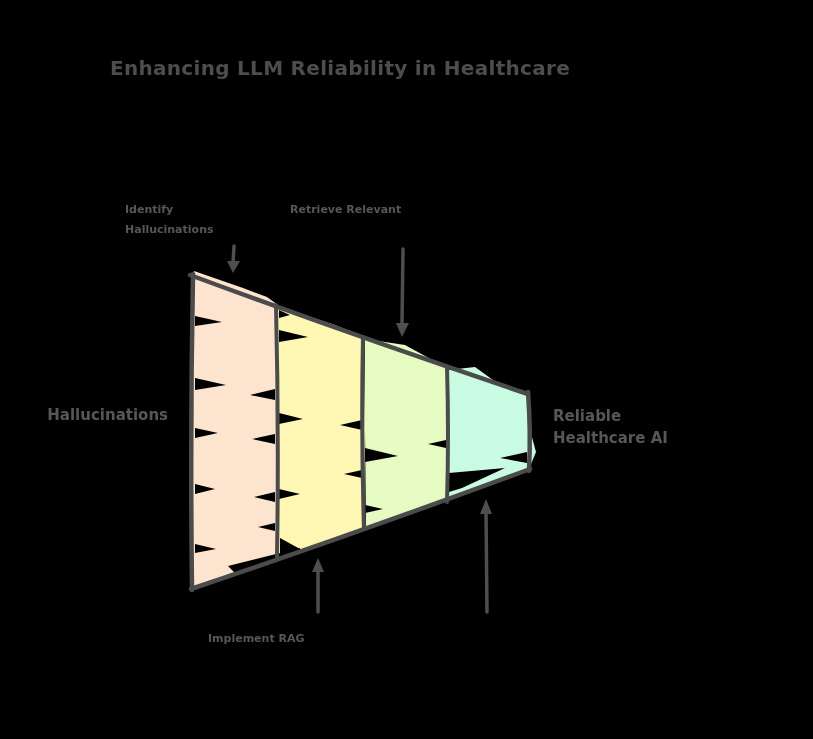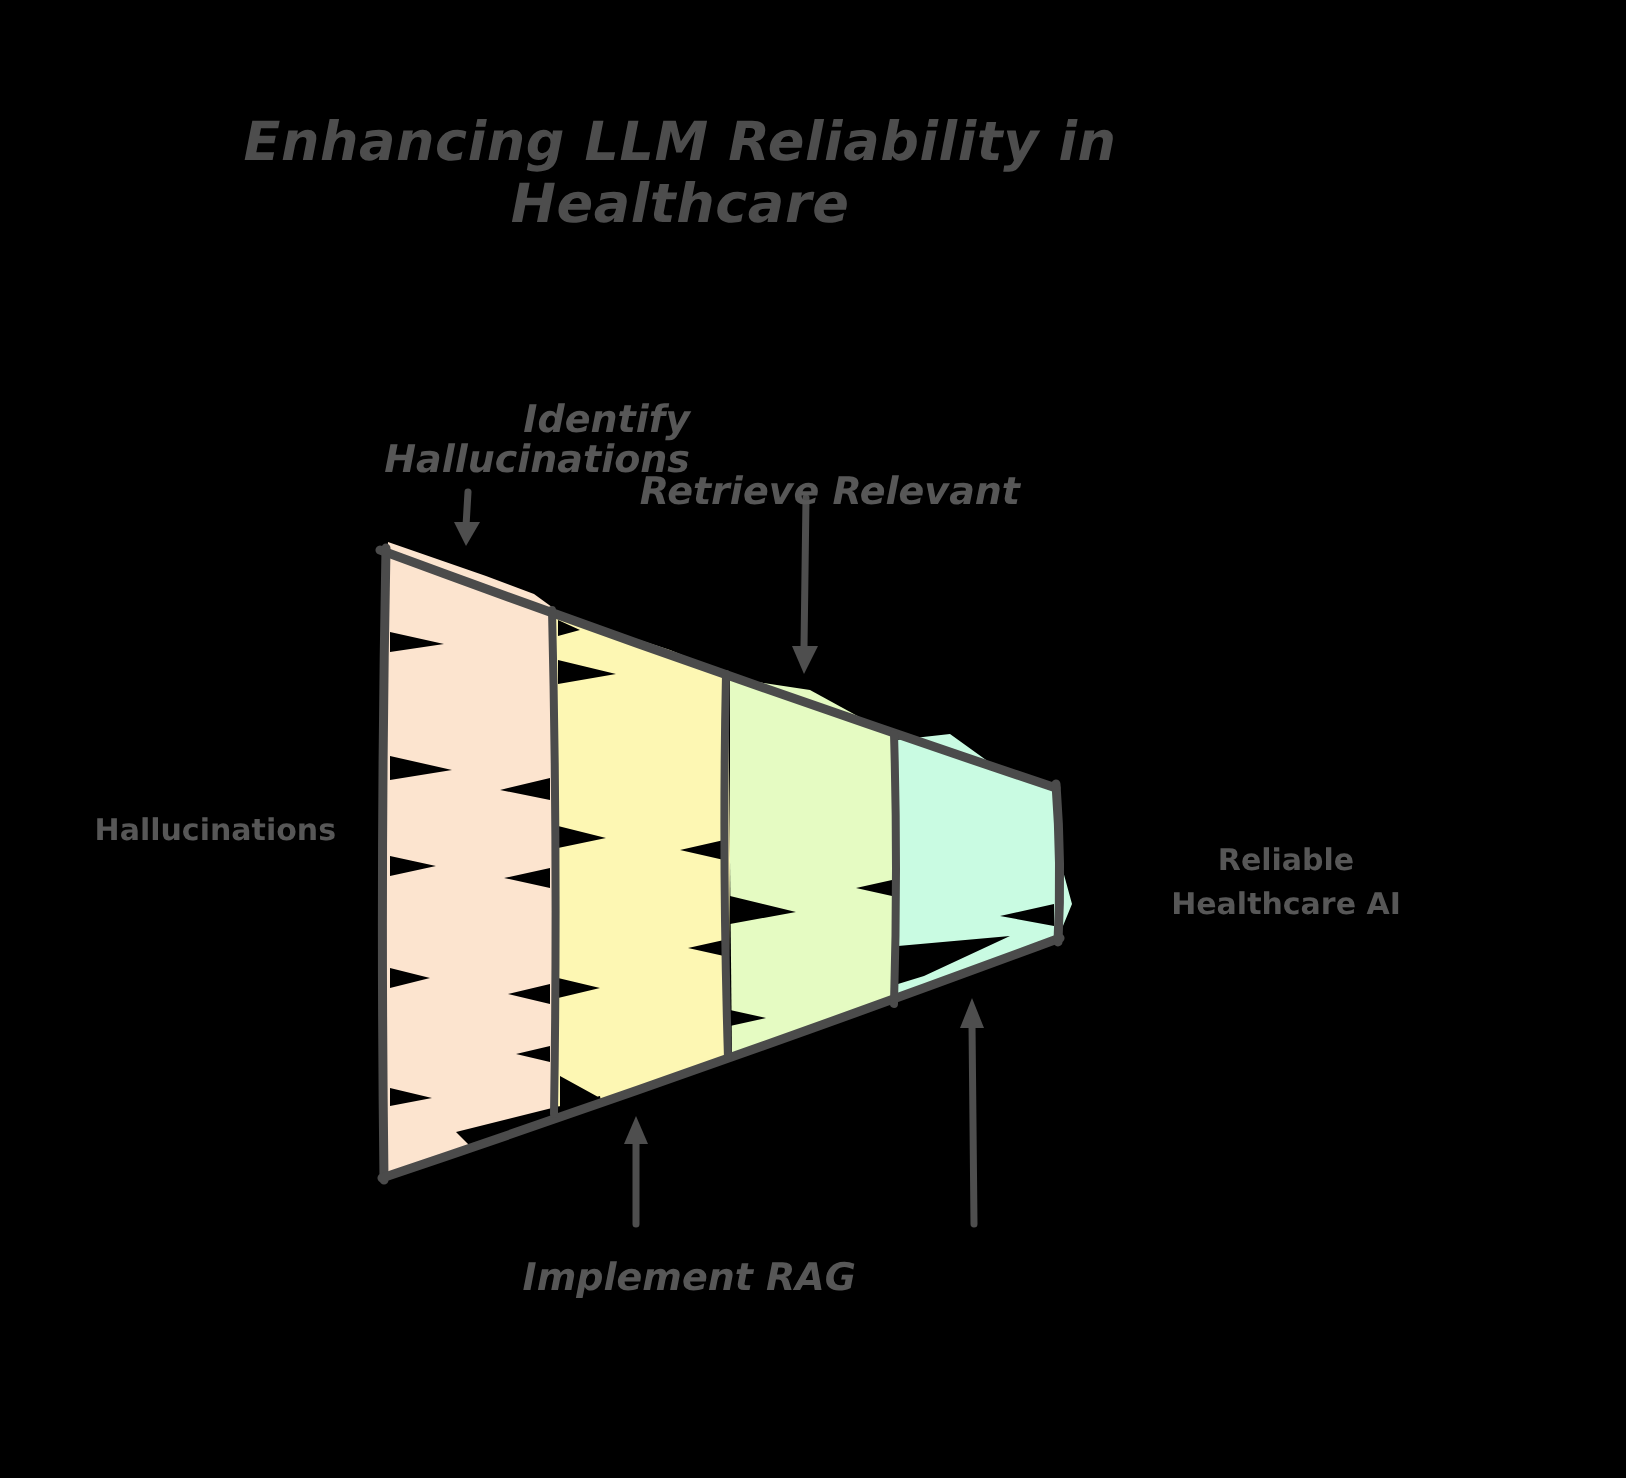--- a/index.html
+++ b/index.html
@@ -14,30 +14,30 @@
   }
   #funnel-svg{position:absolute;left:0;top:0;}
   .ol{stroke:var(--stroke);fill:none;stroke-width:4.5;stroke-linecap:round;}
   .dv{stroke:var(--stroke);fill:none;stroke-width:4;stroke-linecap:round;}
   .shaft{stroke:var(--arrow);fill:none;stroke-width:3.5;stroke-linecap:round;}
   .ahead{fill:var(--arrow);stroke:none;}
   .gaps{fill:#000000;stroke:none;}
   .txt{position:absolute;color:var(--text);font-weight:bold;}
   .ttl{
     position:absolute;left:60px;top:56px;width:560px;text-align:center;
-    color:var(--title);font-size:27px;font-weight:bold;letter-spacing:.3px;font-style:italic;
+    color:var(--title);font-size:20px;font-weight:bold;letter-spacing:.3px;
   }
-  .ann{font-size:19px;line-height:20px;text-align:right;font-style:italic;}
+  .ann{font-size:11px;line-height:20px;text-align:left;}
   .side{font-size:15px;line-height:22px;}
   #ann-identify{left:125px;top:200px;width:220px;}
-  #ann-retrieve{left:290px;top:200px;width:220px;margin-top:36px;}
+  #ann-retrieve{left:290px;top:200px;width:220px;}
   #ann-implement{left:208px;top:629px;width:220px;}
   #ann-generate{left:377px;top:626px;width:220px;}
   #label-left{left:28px;top:404px;width:140px;text-align:right;}
-  #label-right{left:553px;top:419px;width:180px;text-align:center;}
+  #label-right{left:553px;top:405px;width:180px;text-align:left;}
 </style>
 </head>
 <body>
 
 <div id="canvas">
 
   <div class="ttl">Enhancing LLM Reliability in Healthcare</div>
 
   <svg id="funnel-svg" width="813" height="739" viewBox="0 0 813 739">
 

